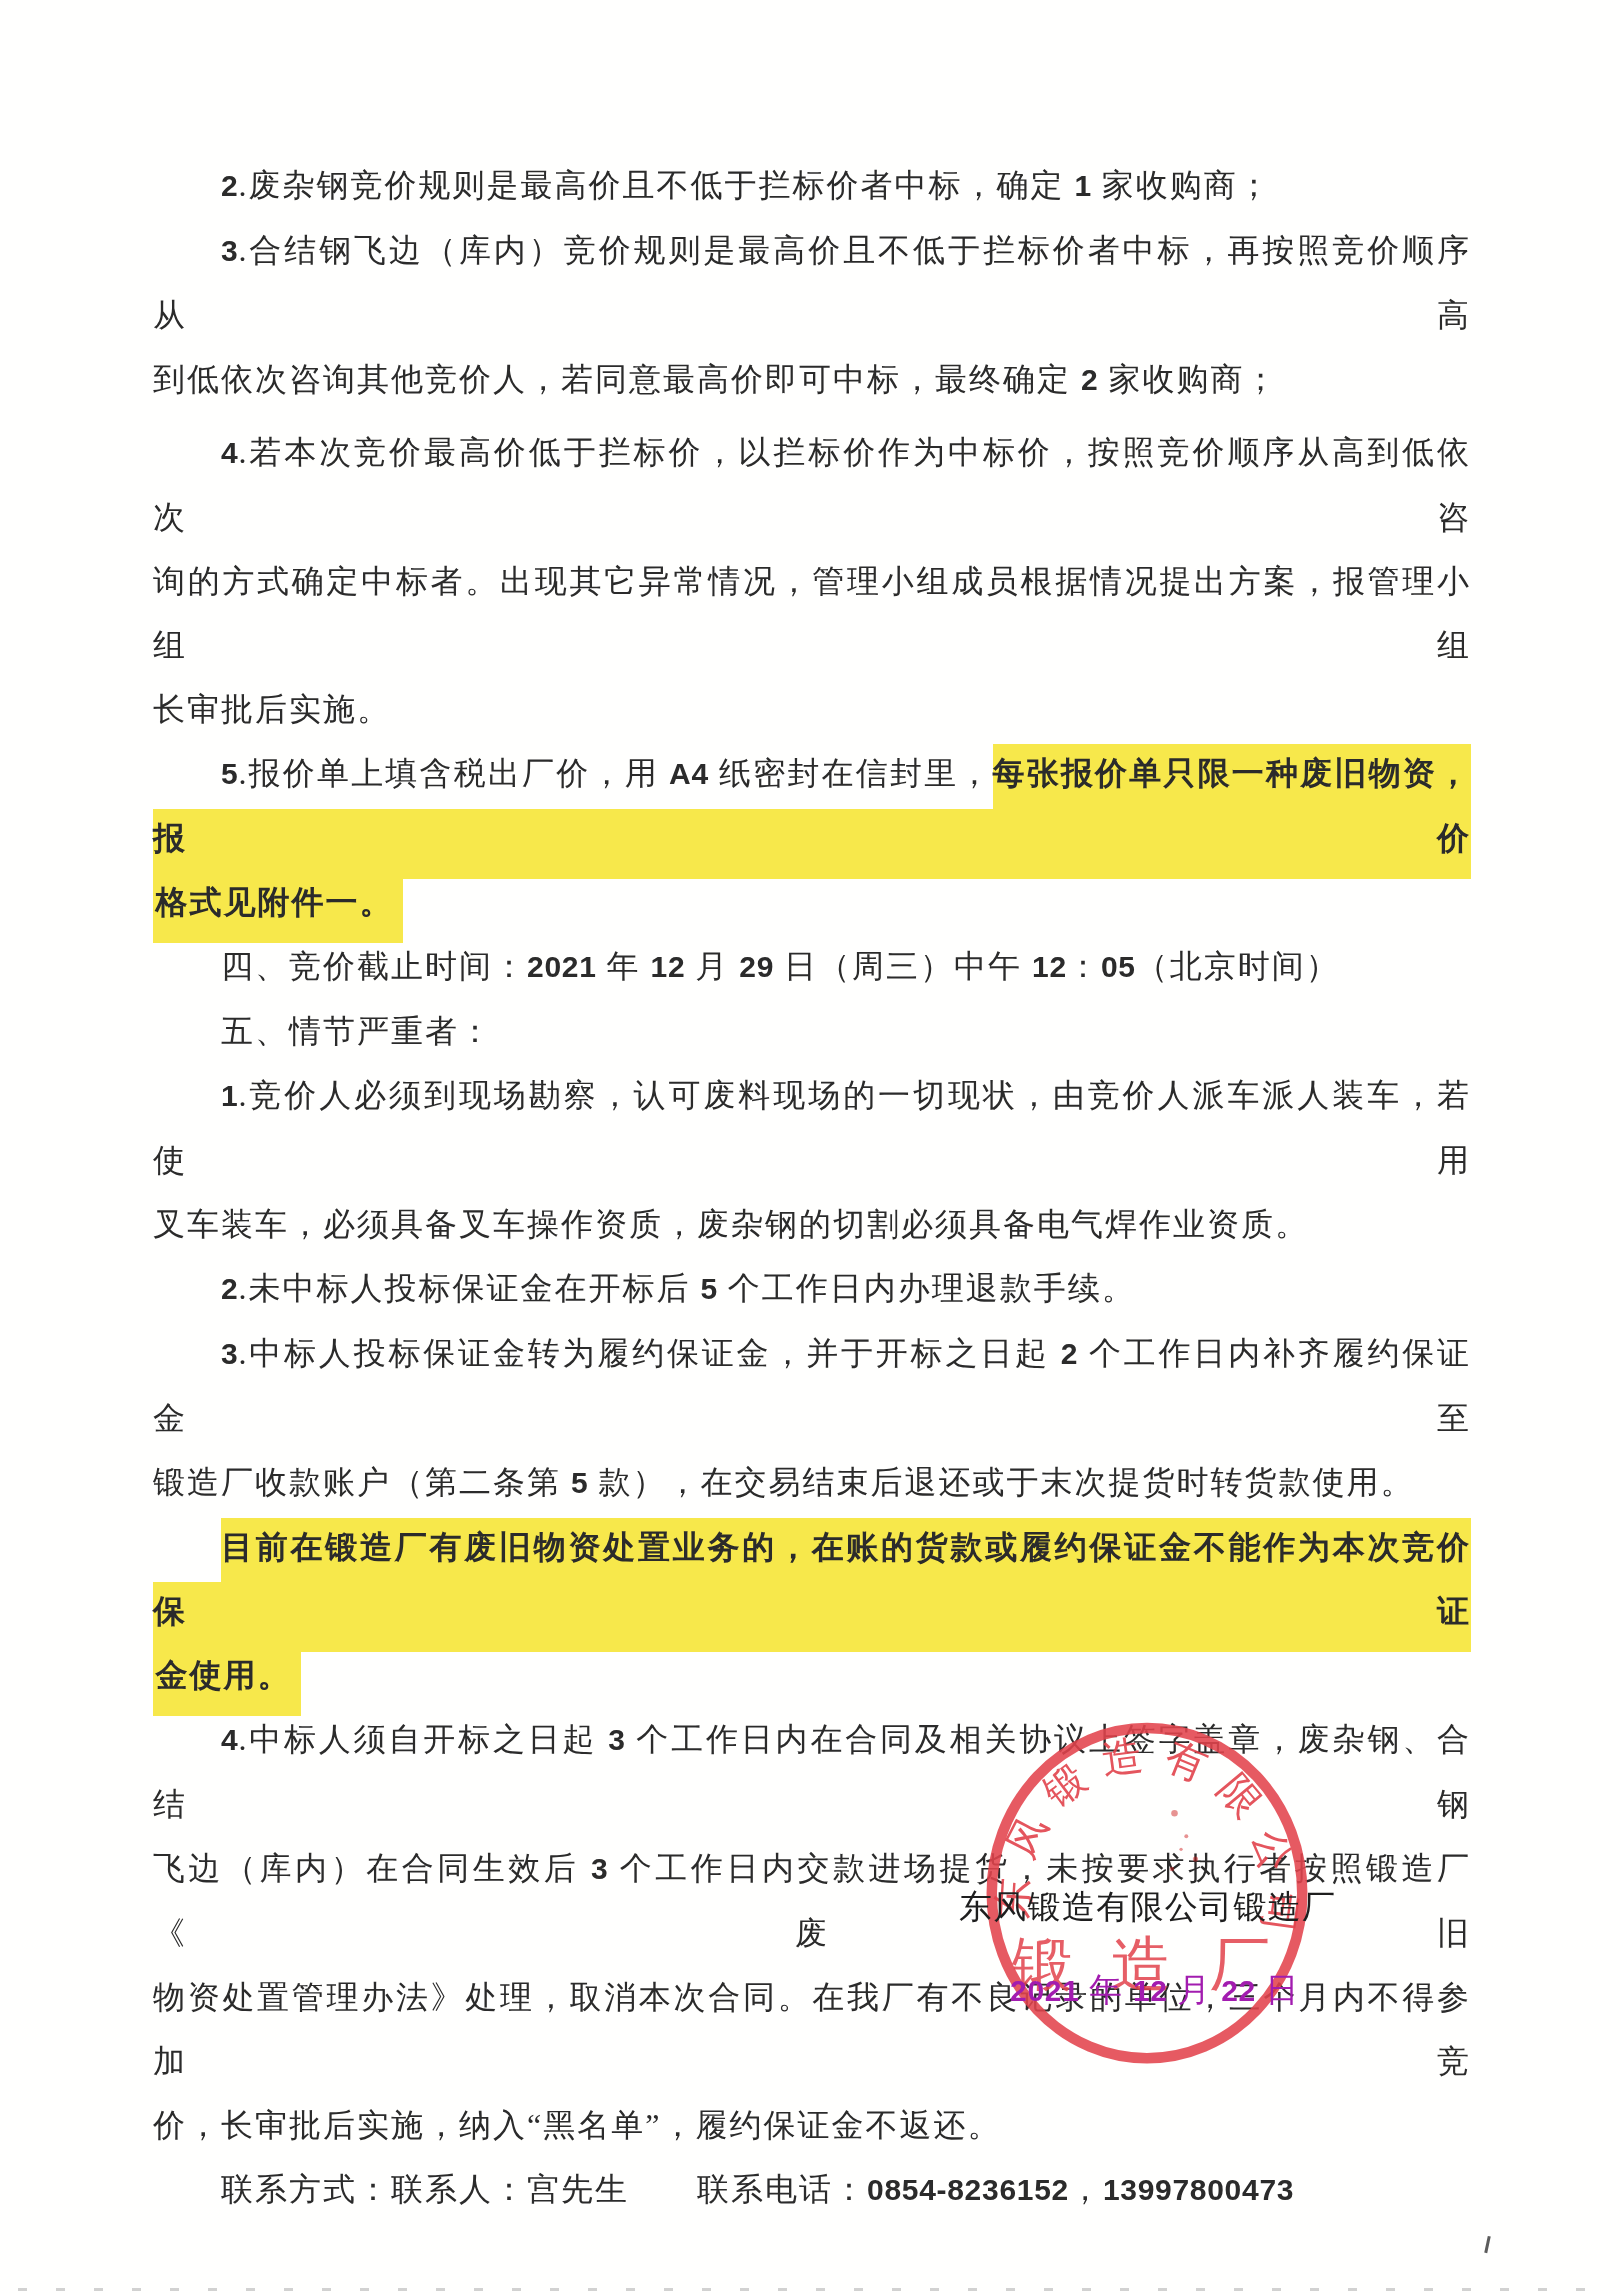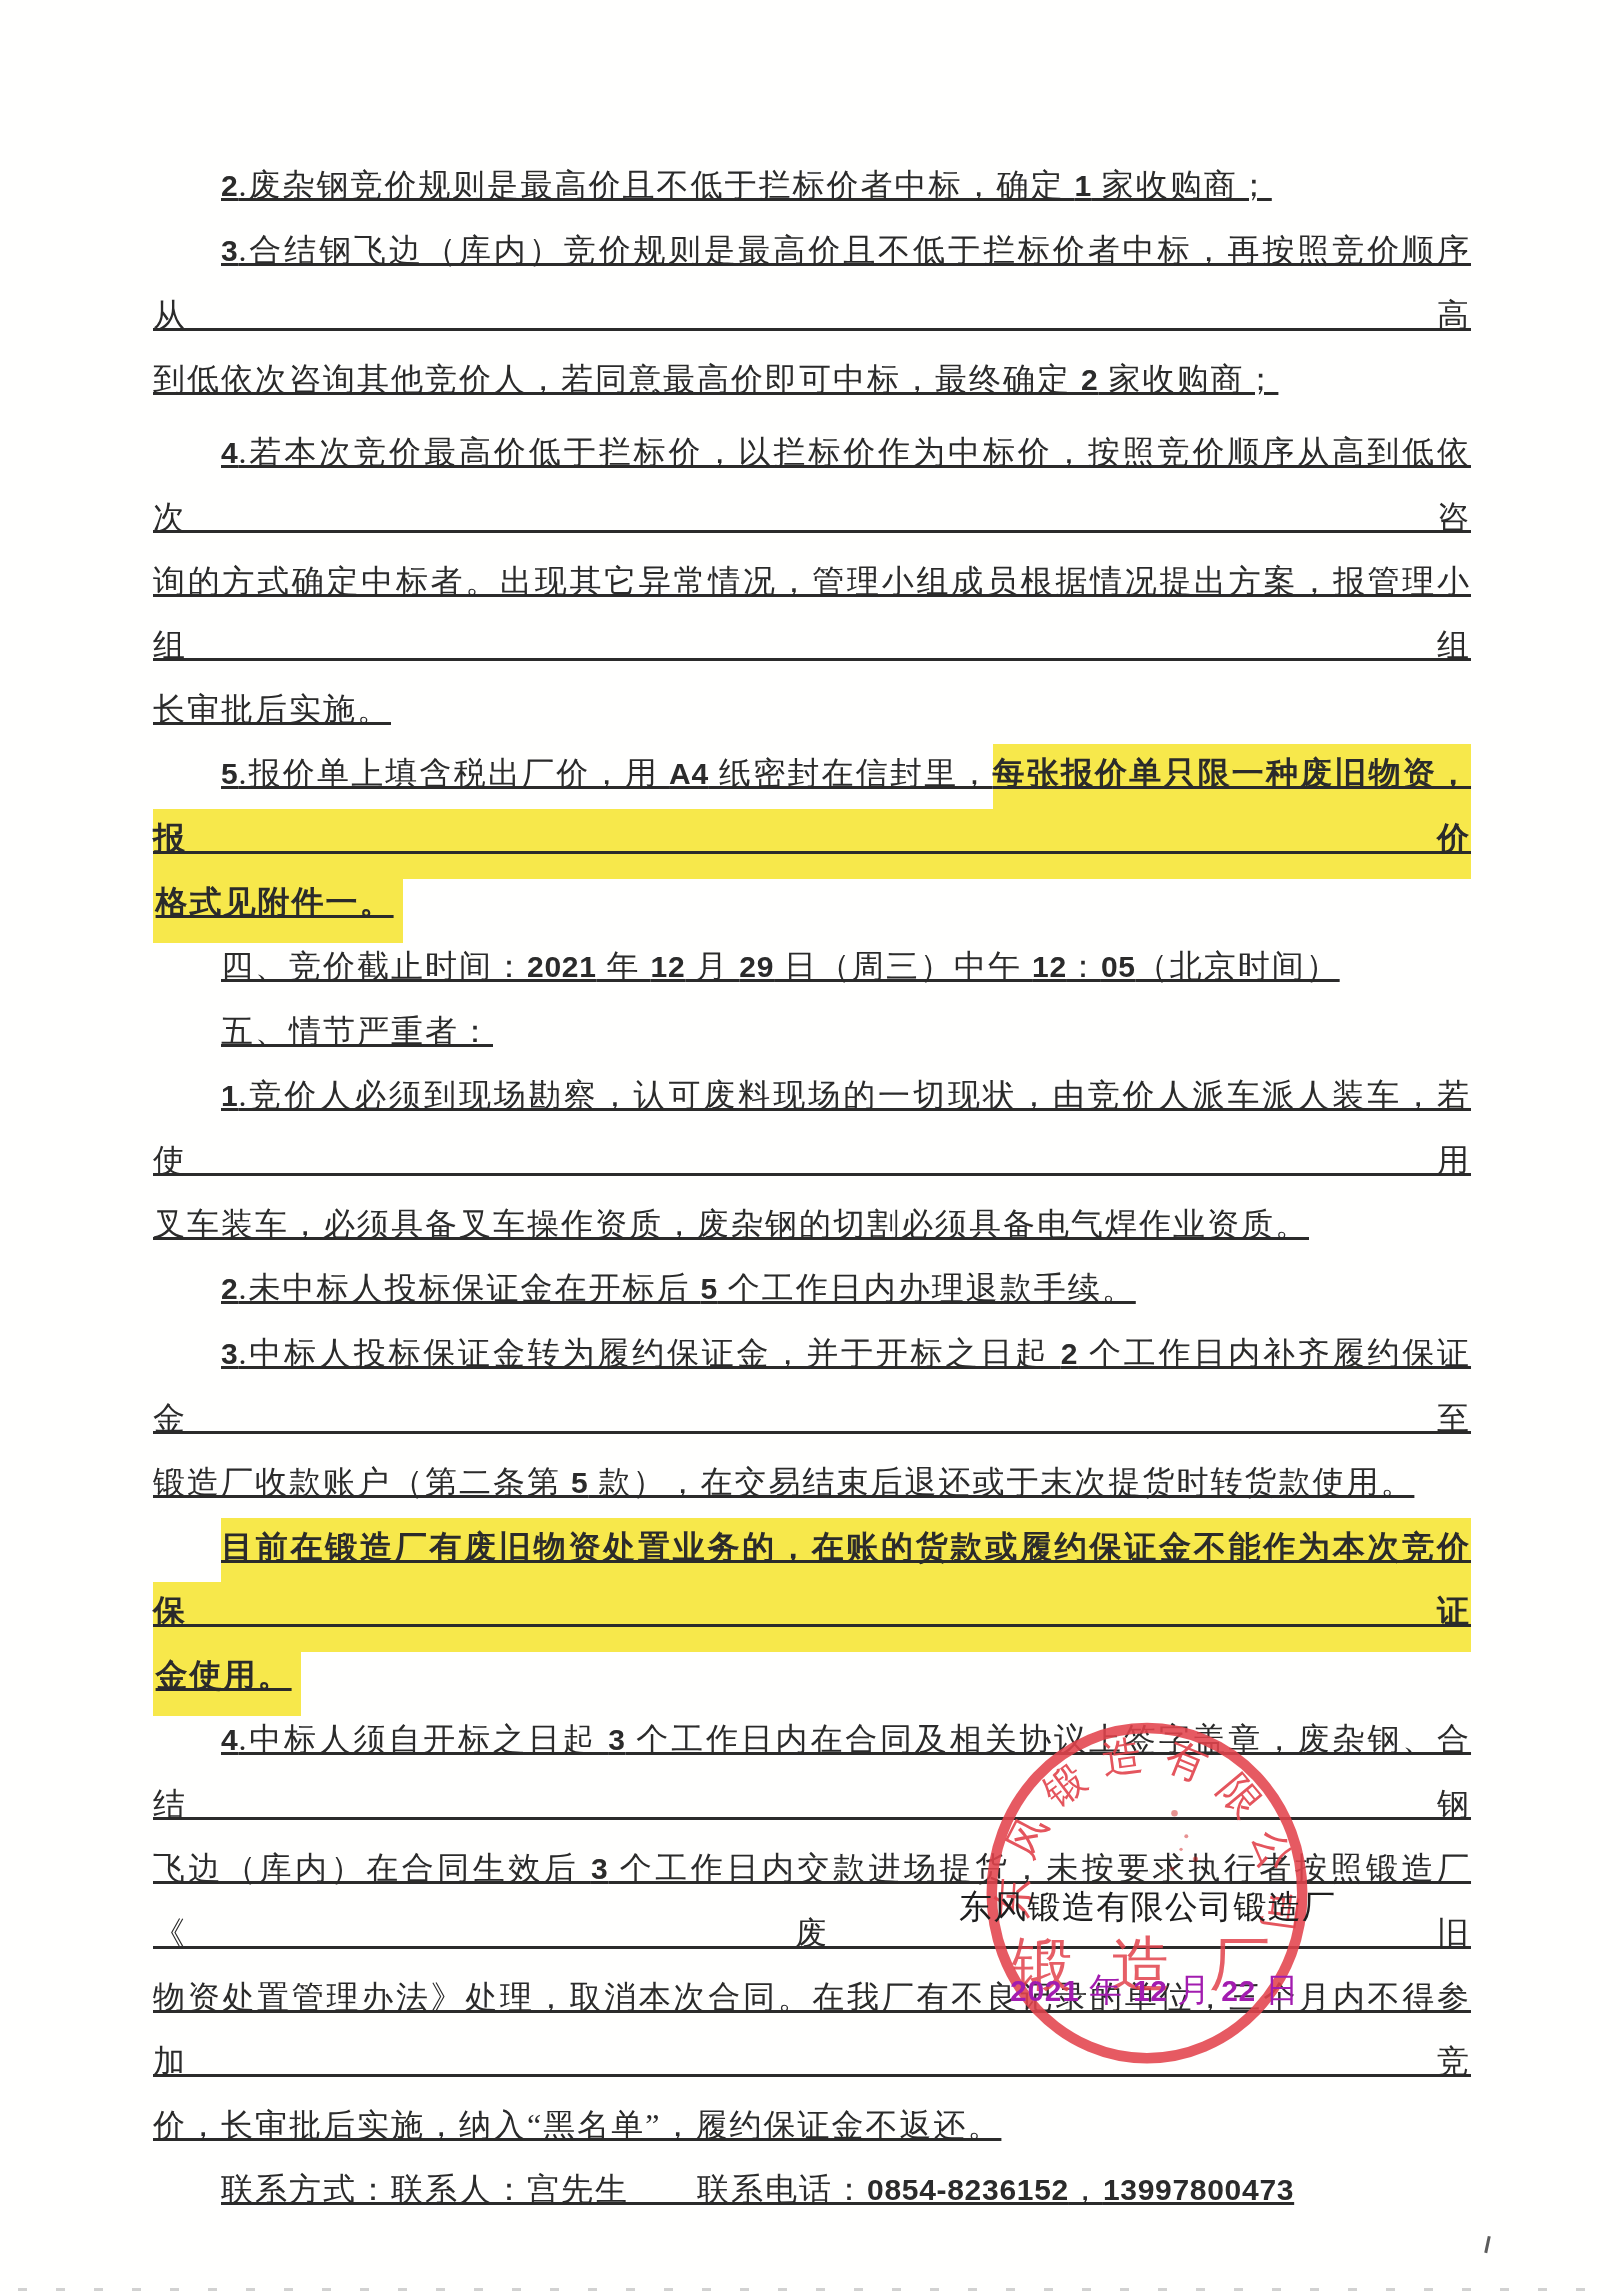--- a/index.html
+++ b/index.html
@@ -10,21 +10,21 @@
     overflow:hidden;
     font-family:"Liberation Serif","DejaVu Serif",serif;
     color:#2b2b2b;
   }
   .doc{
     position:absolute;
     left:153px;top:153px;width:1318px;
     font-size:32px;line-height:64px;
     letter-spacing:2px;
   }
-  .ln{min-height:64px;text-decoration:underline;}
+  .ln{min-height:64px;}
   .indent{text-indent:68px;}
   .just{text-align:justify;text-align-last:justify;}
   .gap-before{margin-top:7.9px;}
   .seg{white-space:pre-wrap;}
   .hl{
     background:#f7e84b;
     font-weight:bold;
     padding-top:11px;padding-bottom:23px;
   }
   .hl-pad{padding-left:2.6px;padding-right:9.2px;}

